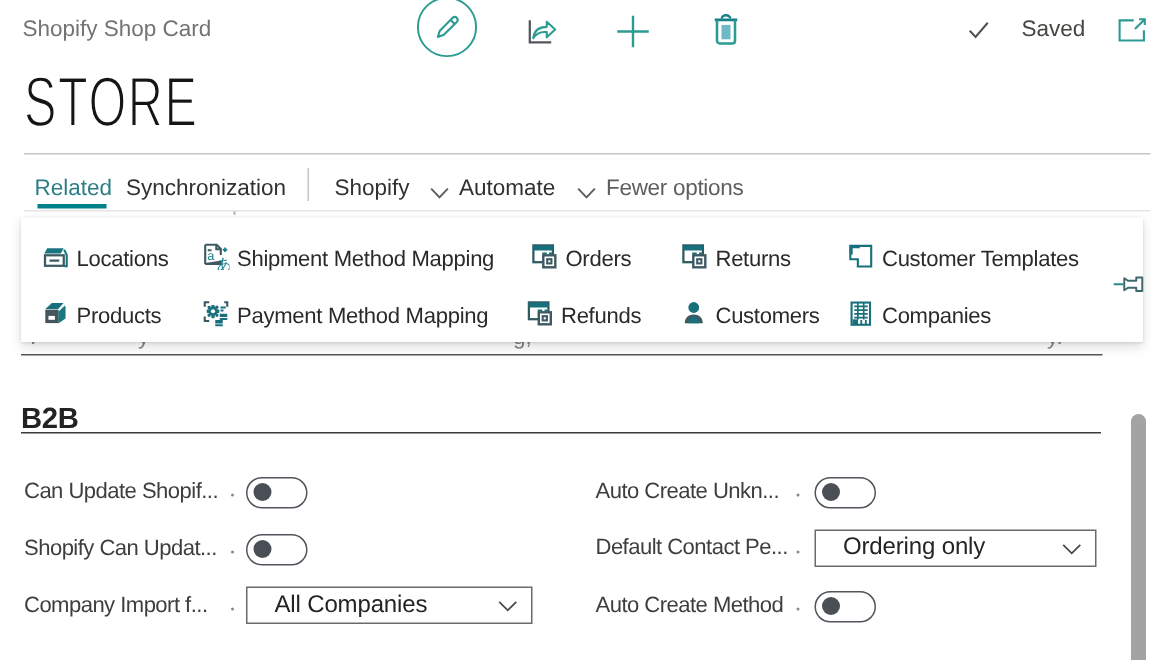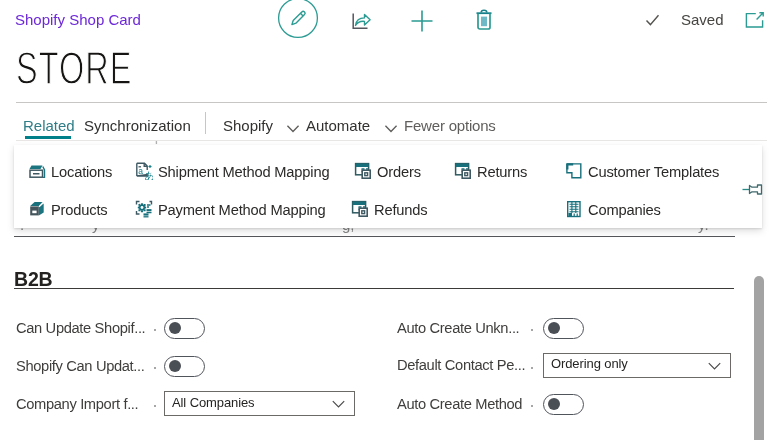--- a/index.html
+++ b/index.html
@@ -4,30 +4,30 @@
 <style>
   html,body{margin:0;padding:0;}
   body{font-family:"Liberation Sans",sans-serif;background:#fff;}
   #root{position:relative;width:780px;height:440px;overflow:hidden;background:#fff;}
   .abs{position:absolute;}
   .t15{font-size:15px;line-height:18px;white-space:nowrap;}
   .lbl{font-size:14.7px;line-height:15px;color:#3f3e3c;white-space:nowrap;letter-spacing:-0.35px;}
   .toggle{position:absolute;width:39px;height:19px;border:1.5px solid #50545b;border-radius:11px;background:#fff;}
   .toggle .knob{position:absolute;left:4px;top:3.25px;width:12px;height:12px;border-radius:50%;background:#4a4e55;}
   .combo{position:absolute;border:1px solid #6b6a67;background:#fff;}
-  .combo span{position:absolute;left:7px;top:2.5px;font-size:13px;color:#252423;white-space:nowrap;letter-spacing:-0.1px;}
+  .combo span{position:absolute;left:18px;top:2.5px;font-size:16px;color:#252423;white-space:nowrap;letter-spacing:-0.1px;}
   .dot{position:absolute;width:2px;height:2px;background:#8a8886;border-radius:50%;}
   .mitem{position:absolute;font-size:14.7px;letter-spacing:-0.18px;color:#2b2a29;white-space:nowrap;}
   .mitem svg{vertical-align:-3px;margin-right:5px;}
 </style>
 </head>
 <body>
 <div id="root">
 
-  <div class="abs t15" style="left:15px;top:11px;color:#6d28d9;">Shopify Shop Card</div>
+  <div class="abs t15" style="left:15px;top:11px;color:#737373;">Shopify Shop Card</div>
 
   <svg class="abs" style="left:276px;top:-4px;" width="44" height="44" viewBox="0 0 44 44">
     <circle cx="22" cy="22" r="19.4" fill="none" stroke="#2b9b93" stroke-width="1.3"></circle>
     <g stroke="#2b9b93" stroke-width="1.4" fill="none" stroke-linejoin="round">
       <path d="M17.2 24.5 L25.8 15.9 a1.9 1.9 0 0 1 2.7 2.7 L19.9 27.2 L15.9 28.6 Z"></path>
       <path d="M24.4 17.3 l2.7 2.7"></path>
     </g>
   </svg>
 
   <svg class="abs" style="left:350px;top:10px;" width="22" height="22" viewBox="0 0 22 22">
@@ -164,20 +164,26 @@
         <path d="M8.5 16.8 h5" stroke="#17707c" stroke-width="1.3"></path>
       </svg>Payment Method Mapping</div>
   <div class="mitem" style="left:351px;top:200px;">
     <svg width="18" height="18" viewBox="0 0 18 18">
         <rect x="1.6" y="1.6" width="13" height="11.2" fill="none" stroke="#2e5a60" stroke-width="1.5"></rect>
         <rect x="1.6" y="1.6" width="13" height="3.4" fill="#17707c"></rect>
         <path d="M7.5 7 h3 M12 7 h2 M7.5 9.5 h3" stroke="#17707c" stroke-width="1.3"></path>
         <rect x="8.2" y="8.2" width="8" height="8" fill="#fff" stroke="#3f5963" stroke-width="1.6"></rect>
         <rect x="10.8" y="10.8" width="2.8" height="2.8" fill="none" stroke="#3f5963" stroke-width="1.4"></rect>
       </svg>Refunds</div>
+  <div class="mitem" style="left:454px;top:200px;">
+    <svg width="18" height="18" viewBox="0 0 18 18">
+        <circle cx="8.5" cy="5" r="3.6" fill="#17707c"></circle>
+        <path d="M2.5 15.5 c0-3.6 2.6-5.8 6-5.8 s6 2.2 6 5.8 Z" fill="#3f5963"></path>
+        <path d="M5 15.5 c0.2-2.5 1.6-4.2 3.5-4.2 s3.3 1.7 3.5 4.2 Z" fill="#17707c"></path>
+      </svg>Customers</div>
   <div class="mitem" style="left:565px;top:200px;">
     <svg width="18" height="18" viewBox="0 0 18 18">
         <rect x="2.7" y="1.7" width="12.3" height="14.8" fill="none" stroke="#17707c" stroke-width="1.4"></rect>
         <path d="M4.5 4.2 h9 M4.5 6.7 h9 M4.5 9.2 h9 M4.5 11.7 h9" stroke="#17707c" stroke-width="1.1"></path>
         <path d="M6.9 1.7 v11.3 M10.8 1.7 v11.3" stroke="#17707c" stroke-width="1.1"></path>
         <rect x="3.4" y="12.9" width="3.6" height="3.6" fill="#17707c"></rect>
         <path d="M9.2 13.4 v3.1 M12.2 13.4 v3.1" stroke="#17707c" stroke-width="1.2"></path>
       </svg>Companies</div>
 
   <svg class="abs" style="left:742px;top:182.5px;" width="21" height="13" viewBox="0 0 21 13">

